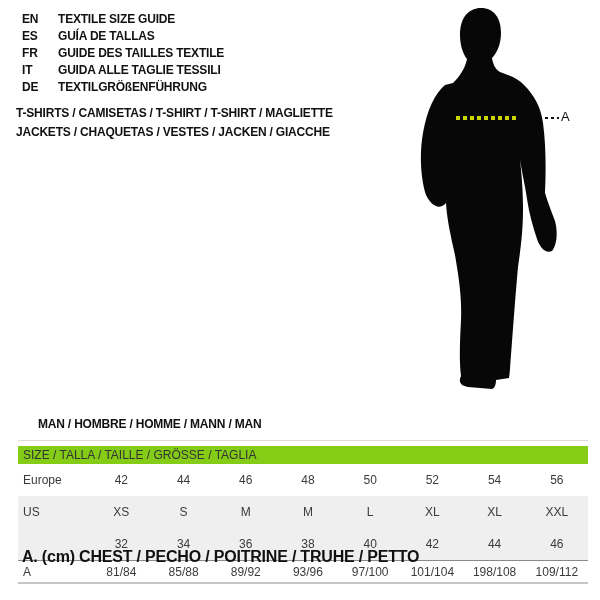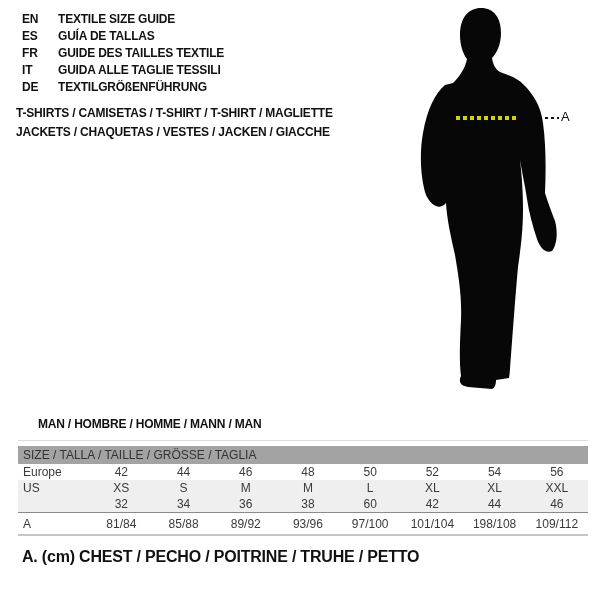--- a/index.html
+++ b/index.html
@@ -16,24 +16,24 @@
     font-size:12px;line-height:19px;letter-spacing:-0.2px;}
   .figure{position:absolute;left:415px;top:5px;width:180px;height:390px;}
   .figure svg{position:absolute;left:0;top:0;display:block;}
   .marker{position:absolute;left:146px;top:104px;font-size:13px;color:#111;}
   .section-title{position:absolute;left:22px;top:417px;font-weight:bold;
     font-size:12px;letter-spacing:-0.2px;padding-left:16px;}
   .size-table-wrap{position:absolute;left:18px;top:440px;width:570px;
     border-top:1px solid #dadada;padding-top:5px;}
   table.size-table{border-collapse:collapse;width:100%;font-size:12px;
     color:#3a3a3a;border-bottom:2px solid #c6c6c6;}
-  table.size-table thead th{background:#a3a3a3;text-align:left;
+  table.size-table thead th{background:#84cc16;text-align:left;
     font-weight:normal;font-size:12px;color:#333;
     padding:2px 0 2px 5px;height:14px;}
-  table.size-table td{text-align:center;height:16px;padding:0;
+  table.size-table td{text-align:center;height:32px;padding:0;
     font-weight:normal;}
   table.size-table td.row-label{text-align:left;padding-left:5px;}
   table.size-table tr.striped td{background:#efefef;}
   table.size-table tr.row-a td{border-top:1px solid #8a8a8a;height:21px;}
   .footnote{position:absolute;left:22px;top:548px;font-weight:bold;
     font-size:16px;letter-spacing:-0.2px;}
 </style>
 </head>
 <body>
 
@@ -145,21 +145,21 @@
         <td>XL</td>
         <td>XL</td>
         <td>XXL</td>
       </tr>
       <tr class="striped">
         <td class="row-label"></td>
         <td>32</td>
         <td>34</td>
         <td>36</td>
         <td>38</td>
-        <td>60</td>
+        <td>40</td>
         <td>42</td>
         <td>44</td>
         <td>46</td>
       </tr>
       <tr class="row-a">
         <td class="row-label">A</td>
         <td>81/84</td>
         <td>85/88</td>
         <td>89/92</td>
         <td>93/96</td>

